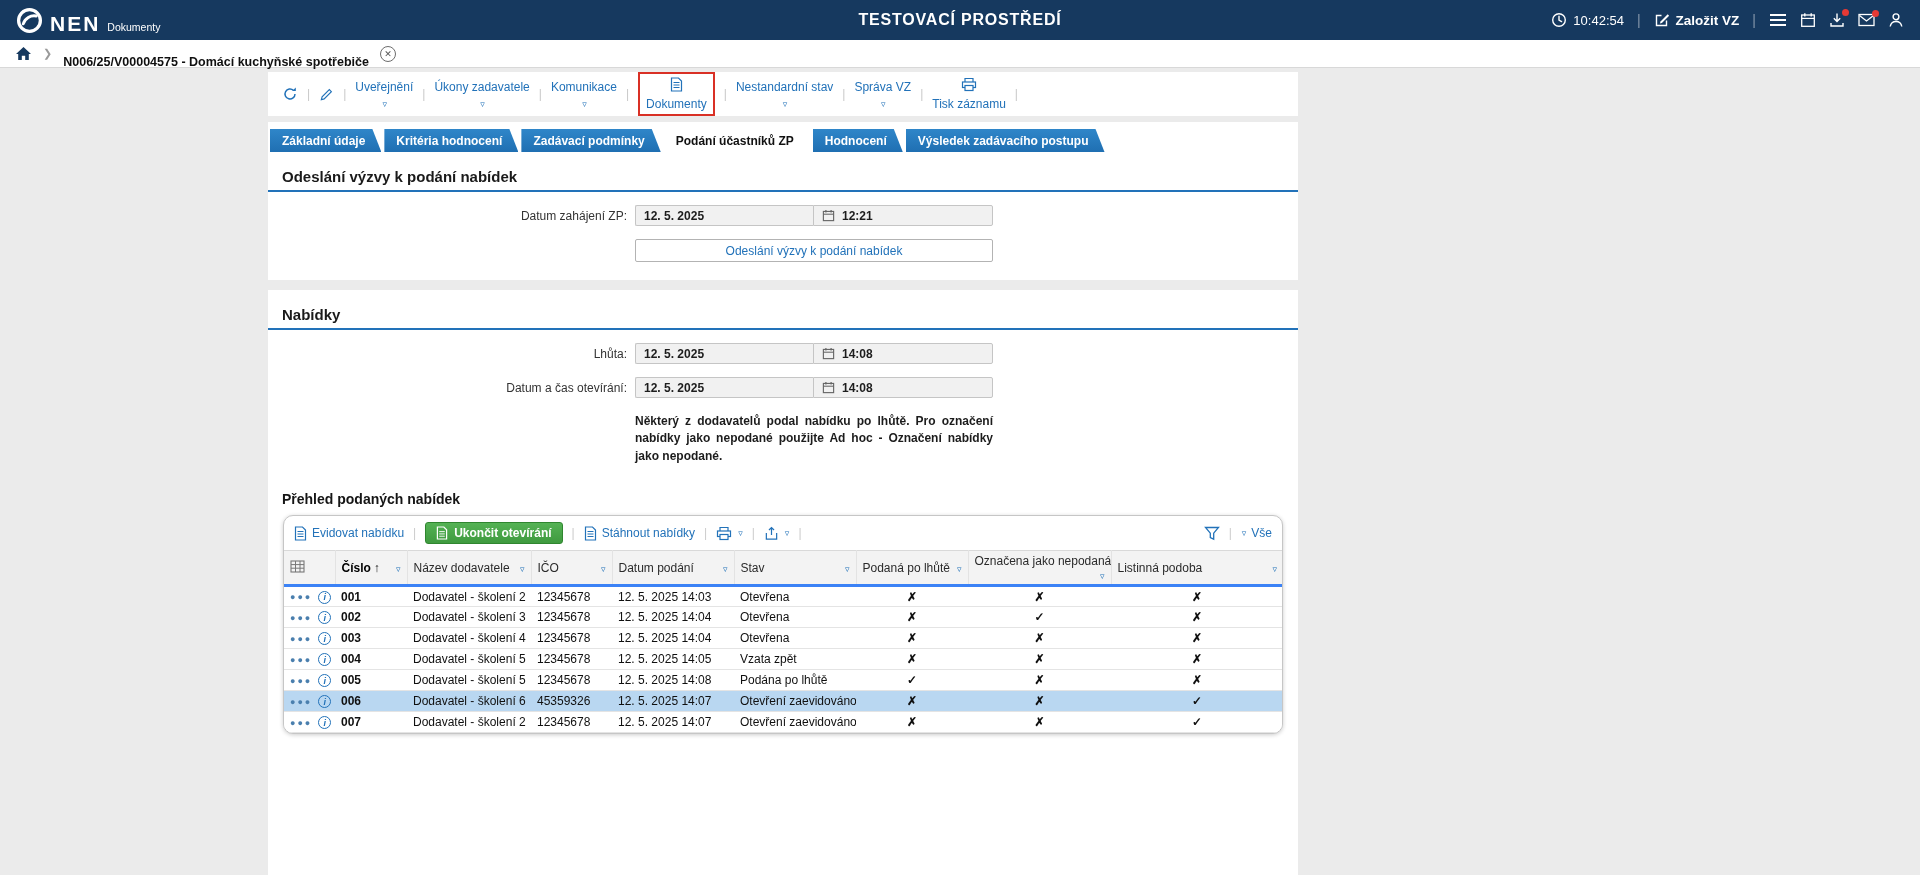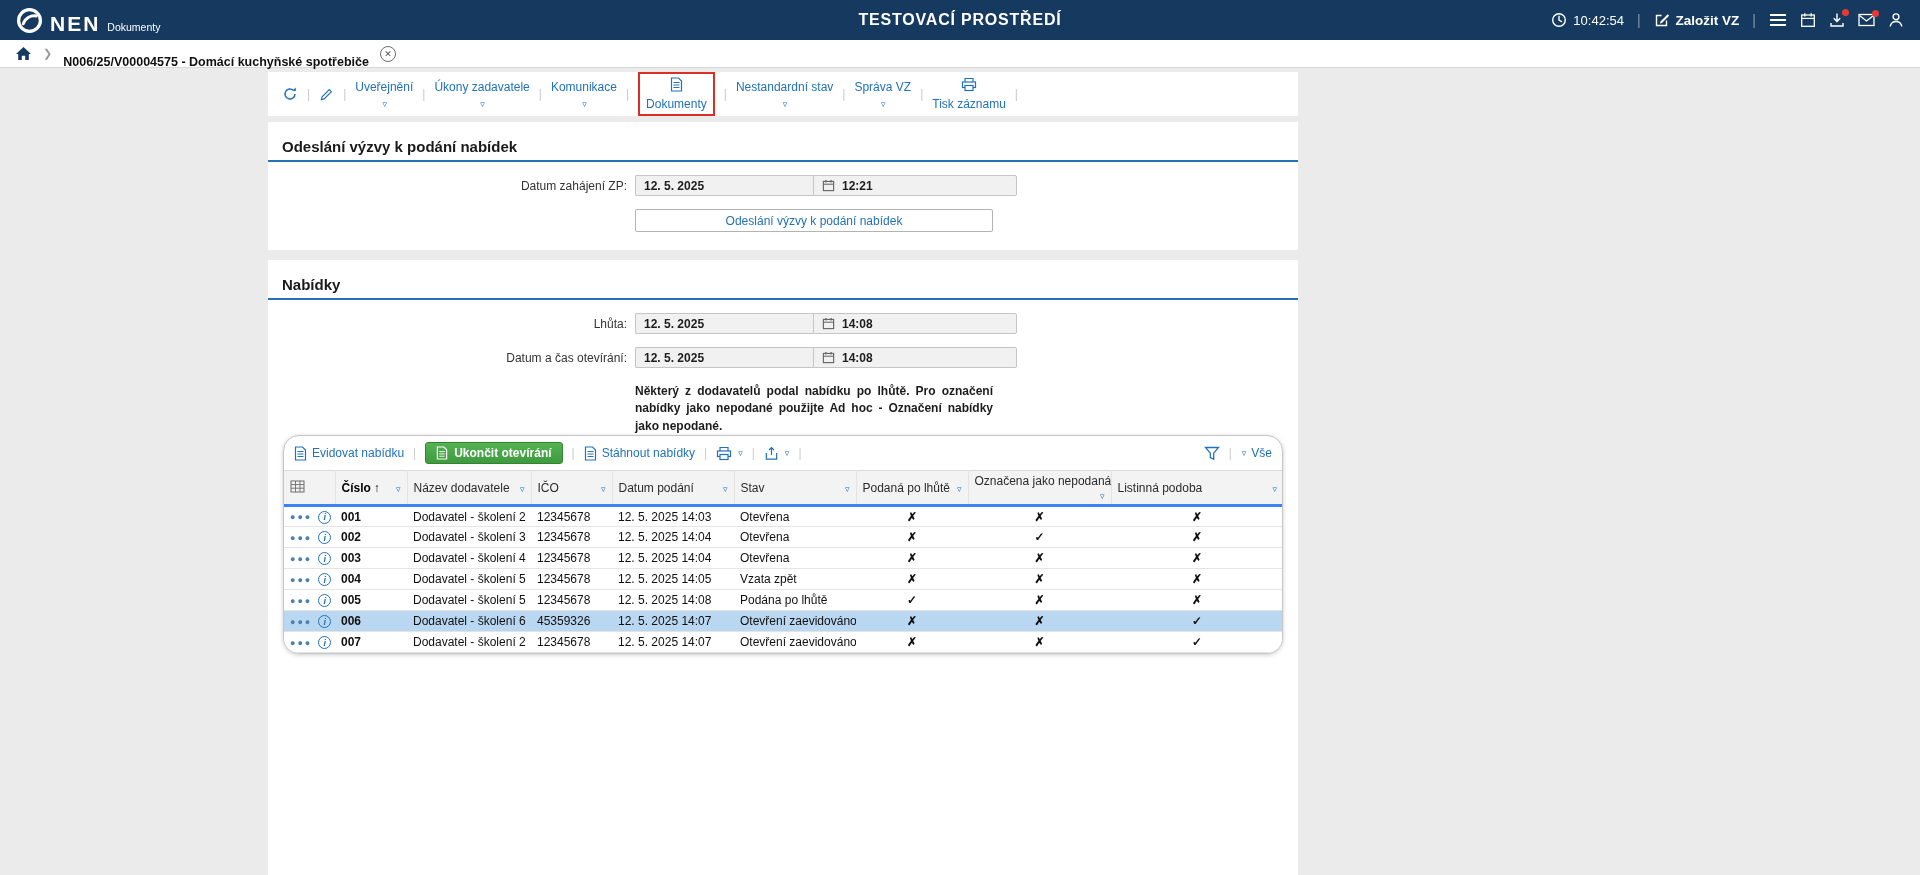--- a/index.html
+++ b/index.html
@@ -62,37 +62,37 @@
   .section-title { font-size:15px; font-weight:bold; color:#1a1a1a; margin:16px 0 5px 14px; }
   .section-rule { height:2px; background:#2272b9; width:100%; }
 
   
   .field-row { display:flex; align-items:center; margin-top:13px; }
   .field-label { width:367px; text-align:right; padding-right:8px; color:#333; }
   .input { height:21px; background:#f1f1f1; border:1px solid #c5c5c5;
     display:flex; align-items:center; padding:0 8px; font-weight:bold; color:#1d1d1d;
     border-radius:2px; }
   .input.date { width:178px; border-right:none; border-radius:2px 0 0 2px; }
-  .input.time { width:204px; gap:7px; border-radius:0 2px 2px 0; }
+  .input.time { width:180px; gap:7px; border-radius:0 2px 2px 0; }
   .cal-icon { color:#666; display:inline-flex; cursor:pointer; }
 
   .send-btn { margin:13px 0 0 367px; width:358px; height:23px; background:#fff;
     border:1px solid #b3b3b3; border-radius:2px; color:#2272b9; font-size:12px;
     font-family:inherit; cursor:pointer; }
 
   .panel-main2 { margin-top:10px; flex:1 1 auto; padding-bottom:30px; }
   .note-block { margin:15px 0 0 367px; width:358px; font-weight:bold;
     text-align:justify; line-height:1.45; color:#1c1c1c; }
   .warning-text { margin:17px 0 0 367px; color:#e30613; font-weight:bold; }
 
   .grid-title { margin:26px 0 8px 14px; font-size:14px; font-weight:bold; color:#151515; }
 
   
   .grid-box { margin-left:15px; width:1000px; background:#fff;
-    border:1px solid #c6c6c6; border-radius:16px;
+    border:1px solid #c6c6c6; border-radius:10px;
     box-shadow:0 1px 4px rgba(0,0,0,.2); overflow:hidden; }
   .grid-toolbar { height:34px; display:flex; align-items:center; padding:0 10px; gap:9px; }
   .action-link { color:#2272b9; display:inline-flex; align-items:center; gap:5px; cursor:pointer; white-space:nowrap; }
   .gsep { color:#ccc; }
   .green-btn { display:inline-flex; align-items:center; gap:6px;
     background:linear-gradient(#54b254,#3f9a3f); border:1px solid #2f862f;
     border-radius:3px; color:#fff; font-weight:bold; font-size:12px;
     padding:3px 10px; cursor:pointer; font-family:inherit; }
   .grid-toolbar .right { margin-left:auto; display:inline-flex; align-items:center; gap:9px; }
   .blue-ic { color:#2272b9; display:inline-flex; cursor:pointer; }
@@ -263,20 +263,28 @@
             <rect x="1.5" y="5" width="13" height="5.5" fill="none" stroke="currentColor" stroke-width="1.2"></rect>
             <rect x="4" y="8.5" width="8" height="5" fill="#fff" stroke="currentColor" stroke-width="1.2"></rect>
           </svg>
         </span>
         <span>Tisk záznamu</span>
       </span>
       <span class="tsep">|</span>
     </div>
 
   <div class="panel panel-main1">
+    <div class="tabs" id="tabs">
+        <div class="tab">Základní údaje</div>
+        <div class="tab">Kritéria hodnocení</div>
+        <div class="tab">Zadávací podmínky</div>
+        <div class="tab active">Podání účastníků ZP</div>
+        <div class="tab">Hodnocení</div>
+        <div class="tab">Výsledek zadávacího postupu</div>
+      </div>
     <div class="section-title">Odeslání výzvy k podání nabídek</div>
     <div class="section-rule"></div>
 
     <div class="field-row">
       <span class="field-label">Datum zahájení ZP:</span>
       <span class="input date">12. 5. 2025</span>
       <span class="input time">
         <span class="cal-icon">
             <svg width="13" height="13" viewBox="0 0 16 16">
               <rect x="1.7" y="3" width="12.6" height="11.3" fill="none" stroke="currentColor" stroke-width="1.4"></rect>
@@ -320,20 +328,21 @@
               <path d="M1.7 6.4h12.6" stroke="currentColor" stroke-width="1.3"></path>
               <path d="M4.8 1.2v3.2M11.2 1.2v3.2" stroke="currentColor" stroke-width="1.5"></path>
             </svg>
           </span>
         <span>14:08</span>
       </span>
     </div>
 
     <div class="note-block">Některý z dodavatelů podal nabídku po lhůtě. Pro označení nabídky jako nepodané použijte Ad hoc - Označení nabídky jako nepodané.</div>
 
+    <div class="grid-title">Přehled podaných nabídek</div>
 
     <div class="grid-box">
       <div class="grid-toolbar">
         <span class="action-link">
           <span class="blue-ic">
               <svg width="13" height="15" viewBox="0 0 13 15">
                 <path d="M1.5 1h7l3 3v10h-10z" fill="none" stroke="currentColor" stroke-width="1.2"></path>
                 <path d="M3.5 5.5h6M3.5 8h6M3.5 10.5h6" stroke="currentColor" stroke-width="1"></path>
               </svg>
             </span>

